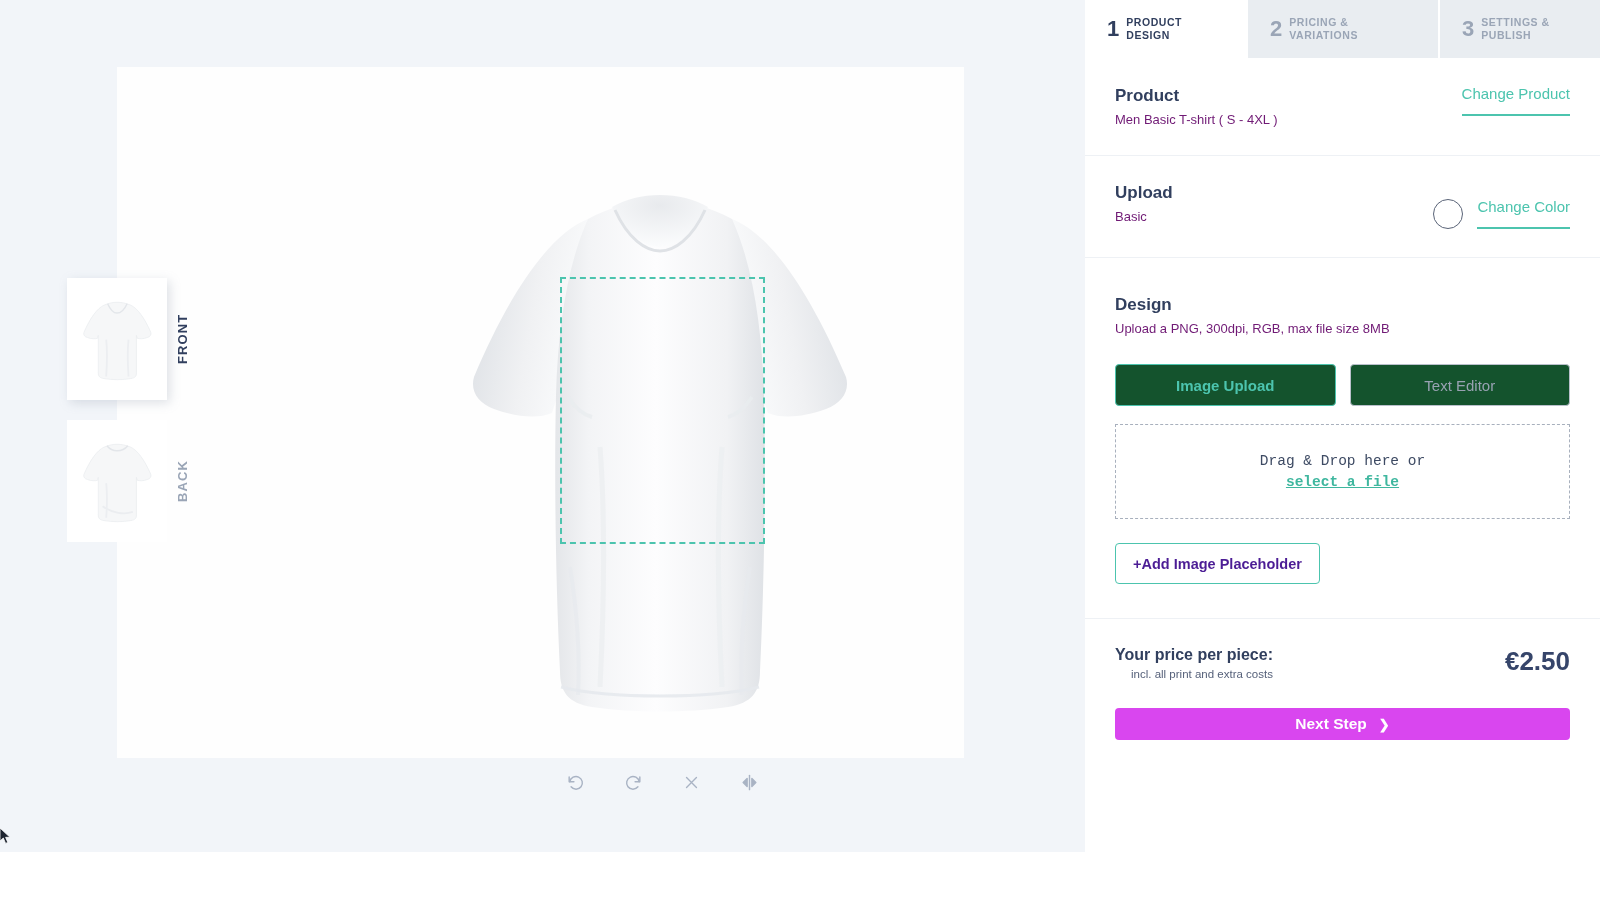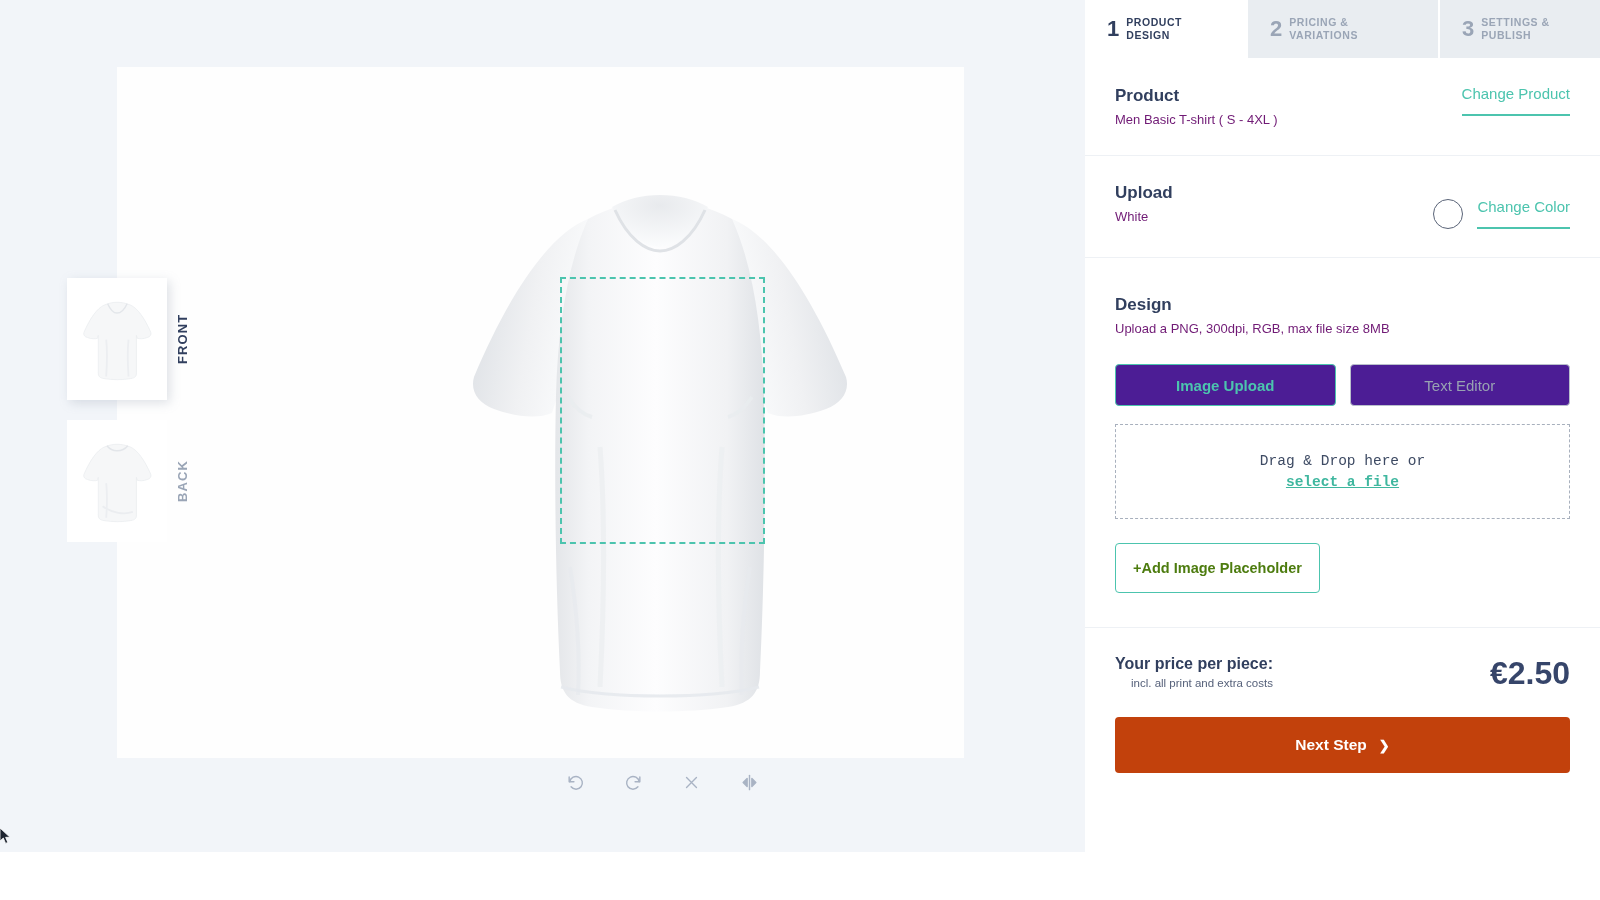--- a/index.html
+++ b/index.html
@@ -240,21 +240,21 @@
   .btn-outline {
     flex: 1;
     height: 42px;
     border-radius: 4px;
     display: flex;
     align-items: center;
     justify-content: center;
     font-size: 15px;
     font-weight: bold;
     cursor: pointer;
-    background: #4c1d95;
+    background: #14532d;
   }
   .btn-outline.teal { border: 1.5px solid #4cc4ae; color: #4cc4ae; }
   .btn-outline.gray { border: 1.5px solid #b9c0cb; color: #98a2b2; font-weight: normal; }
 
   .dropzone {
     margin-top: 18px;
     height: 95px;
     border: 1.5px dashed #a8b0bd;
     display: flex;
     flex-direction: column;
@@ -272,25 +272,25 @@
     color: #3fb79f;
     font-weight: bold;
     text-decoration: underline;
     margin-top: 5px;
     cursor: pointer;
   }
 
   .btn-placeholder {
     margin-top: 24px;
     width: 205px;
-    height: 50px;
+    height: 41px;
     border: 1.5px solid #4cc4ae;
     border-radius: 4px;
     background: #ffffff;
-    color: #4d7c0f;
+    color: #4c1d95;
     font-size: 14.5px;
     font-weight: bold;
     display: flex;
     align-items: center;
     justify-content: center;
     cursor: pointer;
   }
 
   
   .price-label {
@@ -298,32 +298,32 @@
     font-weight: bold;
     color: #313f5e;
   }
   .price-note {
     font-size: 11.5px;
     color: #56617a;
     margin-top: 4px;
     padding-left: 16px;
   }
   .price-value {
-    font-size: 32px;
+    font-size: 26px;
     font-weight: bold;
     color: #36456a;
     line-height: 1;
     margin-top: 2px;
   }
 
   .btn-next {
     margin-top: 28px;
     width: 100%;
-    height: 56px;
-    background: #c2410c;
+    height: 32px;
+    background: #d946ef;
     border: none;
     border-radius: 4px;
     color: #ffffff;
     font-size: 15.5px;
     font-weight: bold;
     display: flex;
     align-items: center;
     justify-content: center;
     gap: 12px;
     cursor: pointer;
@@ -492,21 +492,21 @@
         </div>
         <div class="link-action">Change Product</div>
       </div>
     </div>
     <div class="sec-divider"></div>
 
     <div class="sec sec-color">
       <div class="row">
         <div>
           <h3 class="sec-title">Upload</h3>
-          <div class="sec-sub">White</div>
+          <div class="sec-sub">Basic</div>
         </div>
         <div class="color-right">
           <div class="swatch"></div>
           <div class="link-action">Change Color</div>
         </div>
       </div>
     </div>
     <div class="sec-divider"></div>
 
     <div class="sec sec-design">

